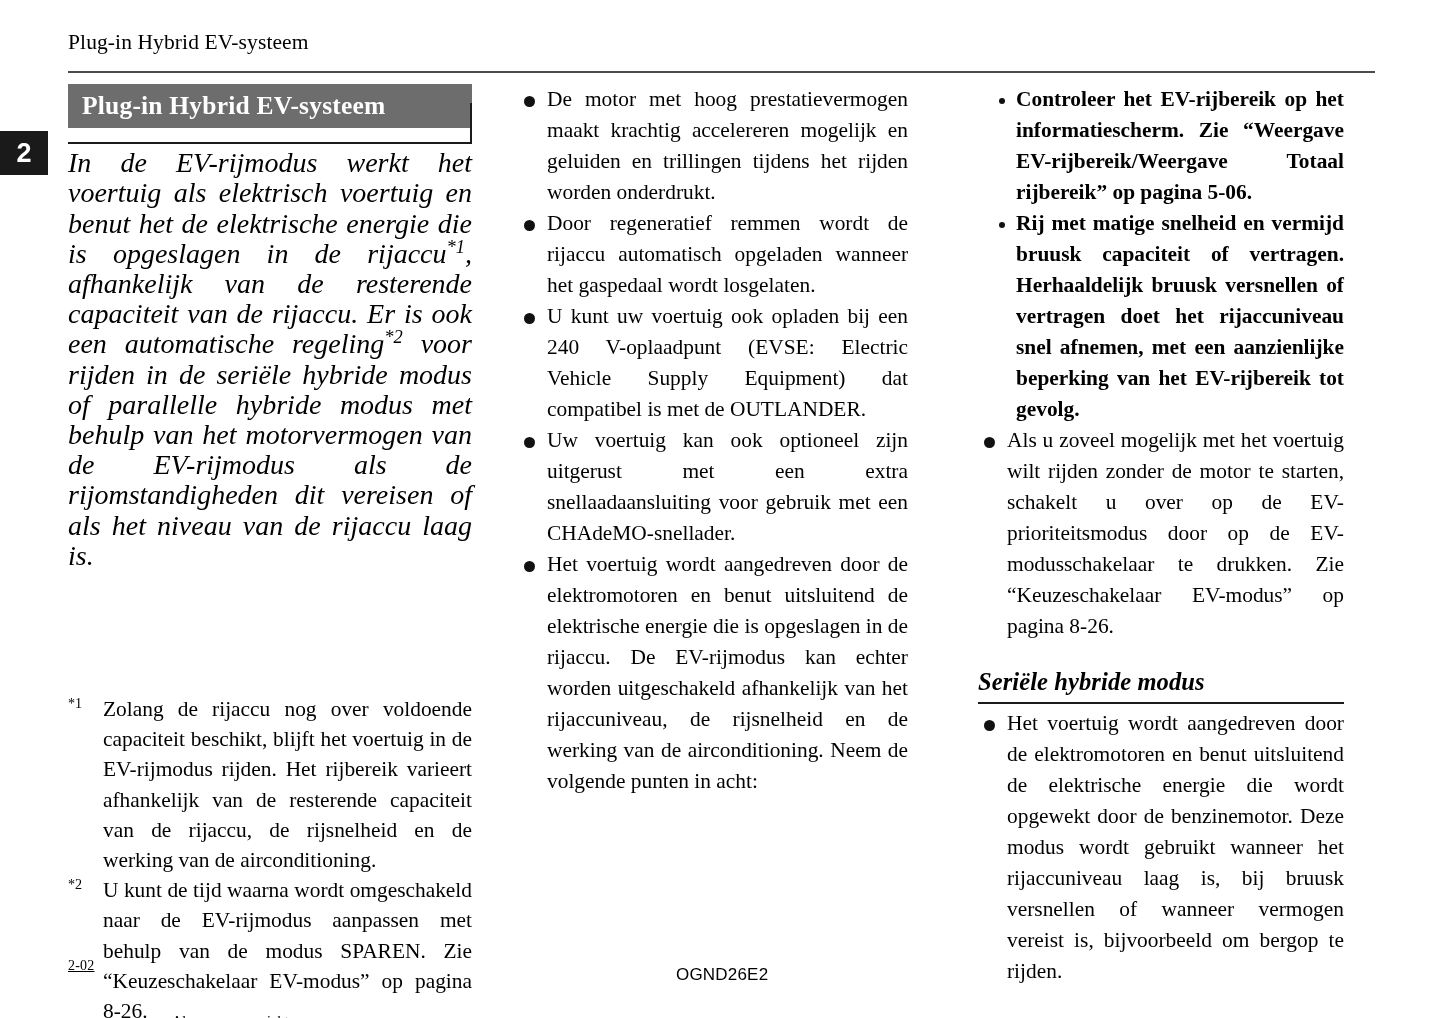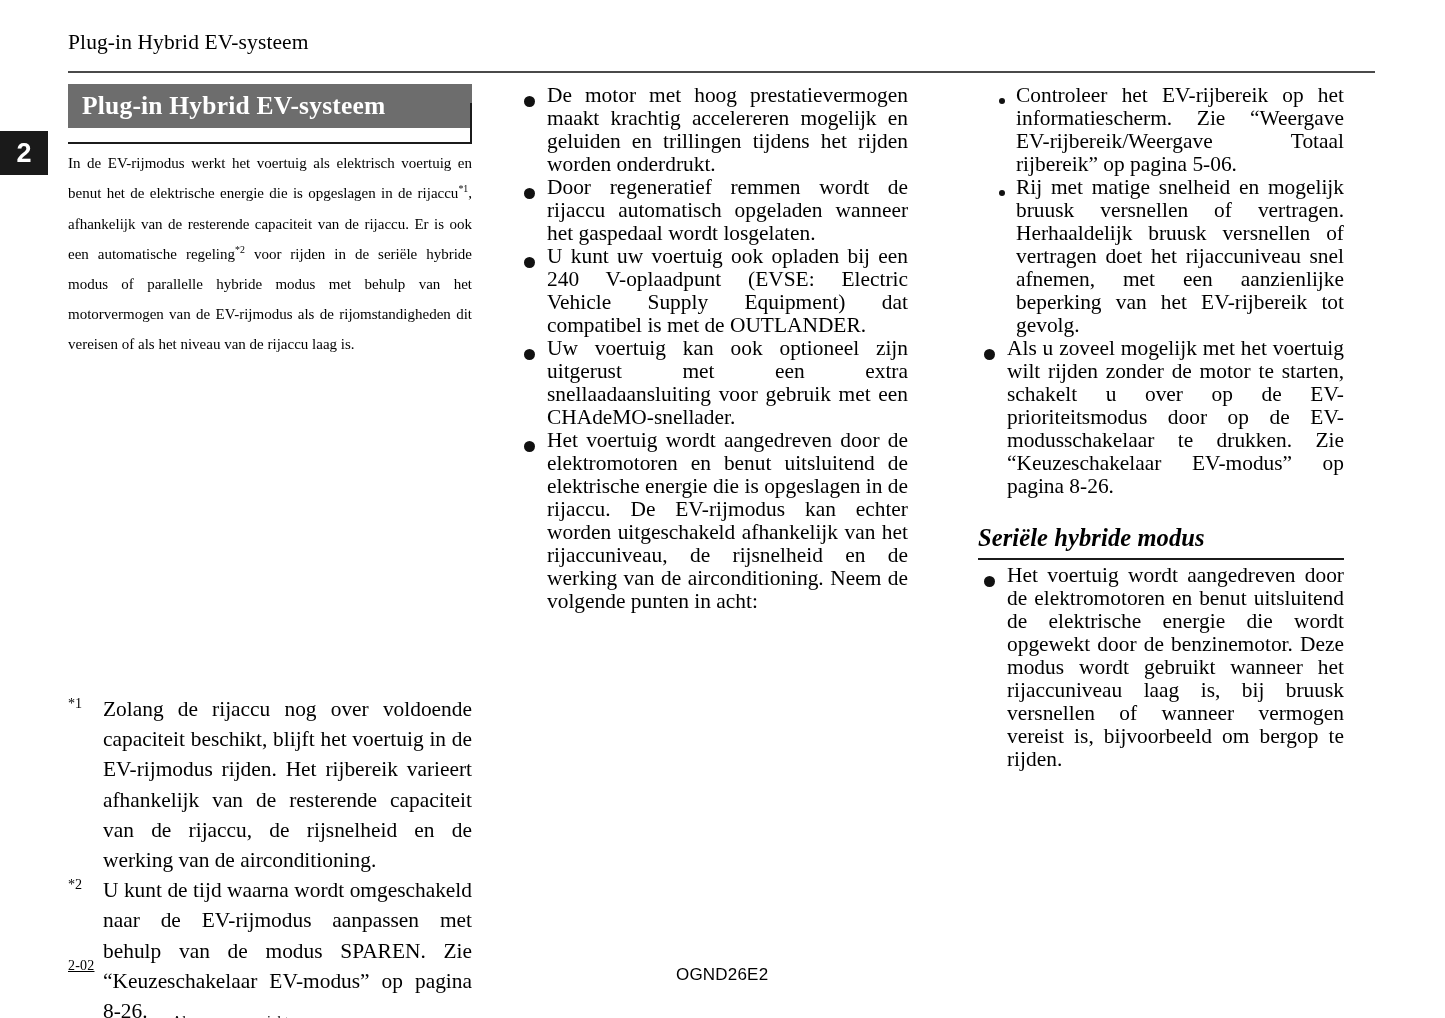--- a/index.html
+++ b/index.html
@@ -104,37 +104,38 @@
     width: 2px;
     height: 41px;
     background: #1b1b1b;
   }
   .sec-head-block { margin-bottom: 2px; }
   .sec-head-block.spaced-top { margin-top: 26px; font-style: italic; }
 
   
   p.body {
     margin: 0;
-    font-size: 15px;
+    font-size: 28px;
     line-height: 30.2px;
     text-align: justify;
     text-justify: inter-word;
     hyphens: manual;
+    font-style: italic;
   }
 
   
   ul.bullets {
     list-style: none;
     margin: 0;
     padding: 0;
   }
   ul.bullets > li {
     position: relative;
     font-size: 21.4px;
-    line-height: 23px;
+    line-height: 31px;
     text-align: justify;
     text-justify: inter-word;
   }
   
   ul.disc > li {
     padding-left: 29px;
     margin-bottom: 0;
   }
   ul.disc > li::before {
     content: "";
@@ -157,21 +158,21 @@
   ul.dot > li::before {
     content: "";
     position: absolute;
     left: 9px;
     top: 14px;
     width: 6px;
     height: 6px;
     border-radius: 50%;
     background: #111111;
   }
-  ul.dot { margin-left: 12px; }
+  ul.dot { margin-left: 12px; font-weight: bold; }
 
   
   .footnotes {
     position: absolute;
     left: 68px;
     top: 694px;
     width: 404px;
   }
   .footnote {
     position: relative;
@@ -259,21 +260,21 @@
 
 
     <ul class="bullets disc">
       <li>Het voertuig wordt aangedreven door de elektromotoren en benut uitsluitend de elektrische energie die is opgeslagen in de rijaccu. De EV-rijmodus kan echter worden uitgeschakeld afhankelijk van het rijaccuniveau, de rijsnelheid en de werking van de airconditioning. Neem de volgende punten in acht:</li>
     </ul>
   </div>
 
   <div class="col col-3">
     <ul class="bullets dot">
       <li>Controleer het EV-rijbereik op het informatiescherm. Zie “Weergave EV-rijbereik/Weergave Totaal rijbereik” op pagina 5-06.</li>
-      <li>Rij met matige snelheid en mogelijk bruusk versnellen of vertragen. Herhaaldelijk bruusk versnellen of vertragen doet het rijaccuniveau snel afnemen, met een aanzienlijke beperking van het EV-rijbereik tot gevolg.</li>
+      <li>Rij met matige snelheid en vermijd bruusk capaciteit of vertragen. Herhaaldelijk bruusk versnellen of vertragen doet het rijaccuniveau snel afnemen, met een aanzienlijke beperking van het EV-rijbereik tot gevolg.</li>
     </ul>
 
     <ul class="bullets disc">
       <li>Als u zoveel mogelijk met het voertuig wilt rijden zonder de motor te starten, schakelt u over op de EV-prioriteitsmodus door op de EV-modusschakelaar te drukken. Zie “Keuzeschakelaar EV-modus” op pagina 8-26.</li>
     </ul>
 
     <div class="sec-head-block spaced-top">
       <div class="sec-head">Seriële hybride modus</div>
       <div class="sec-rule"></div>
     </div>

